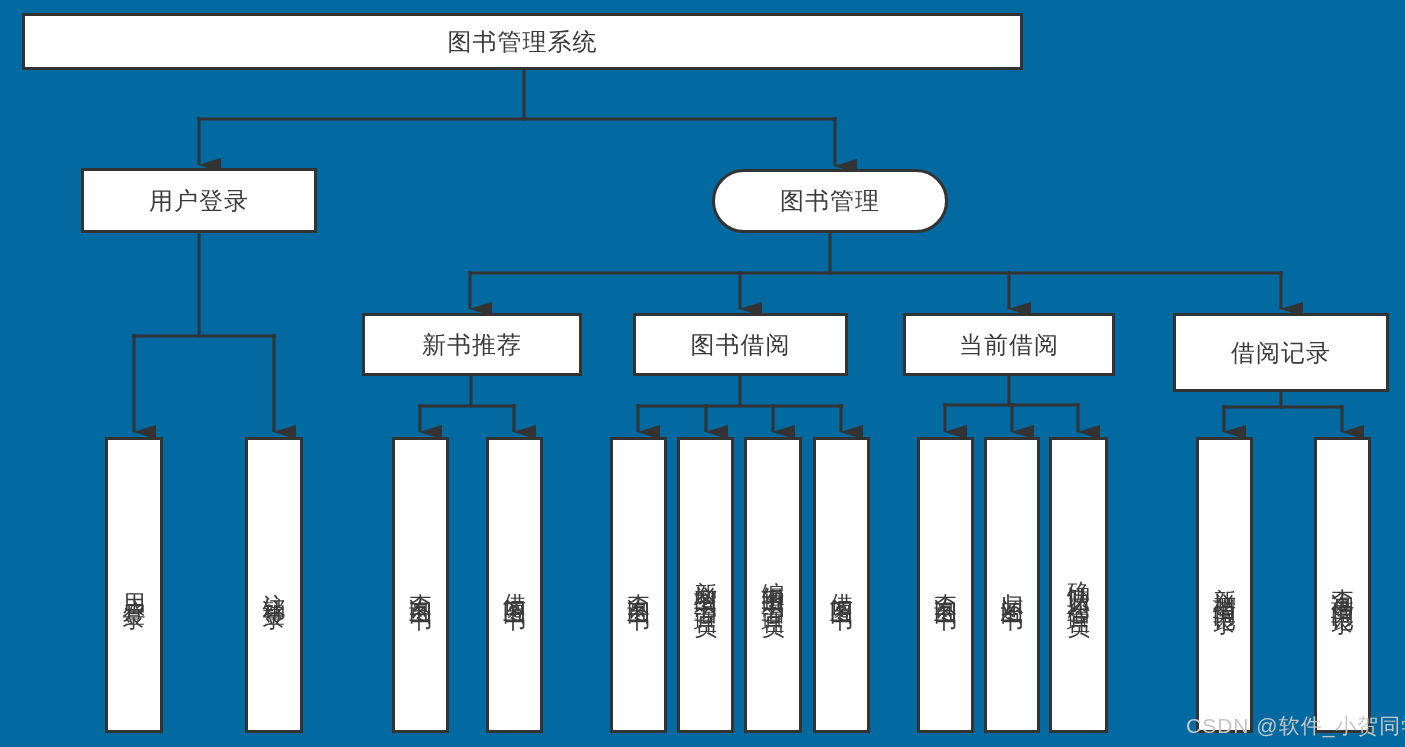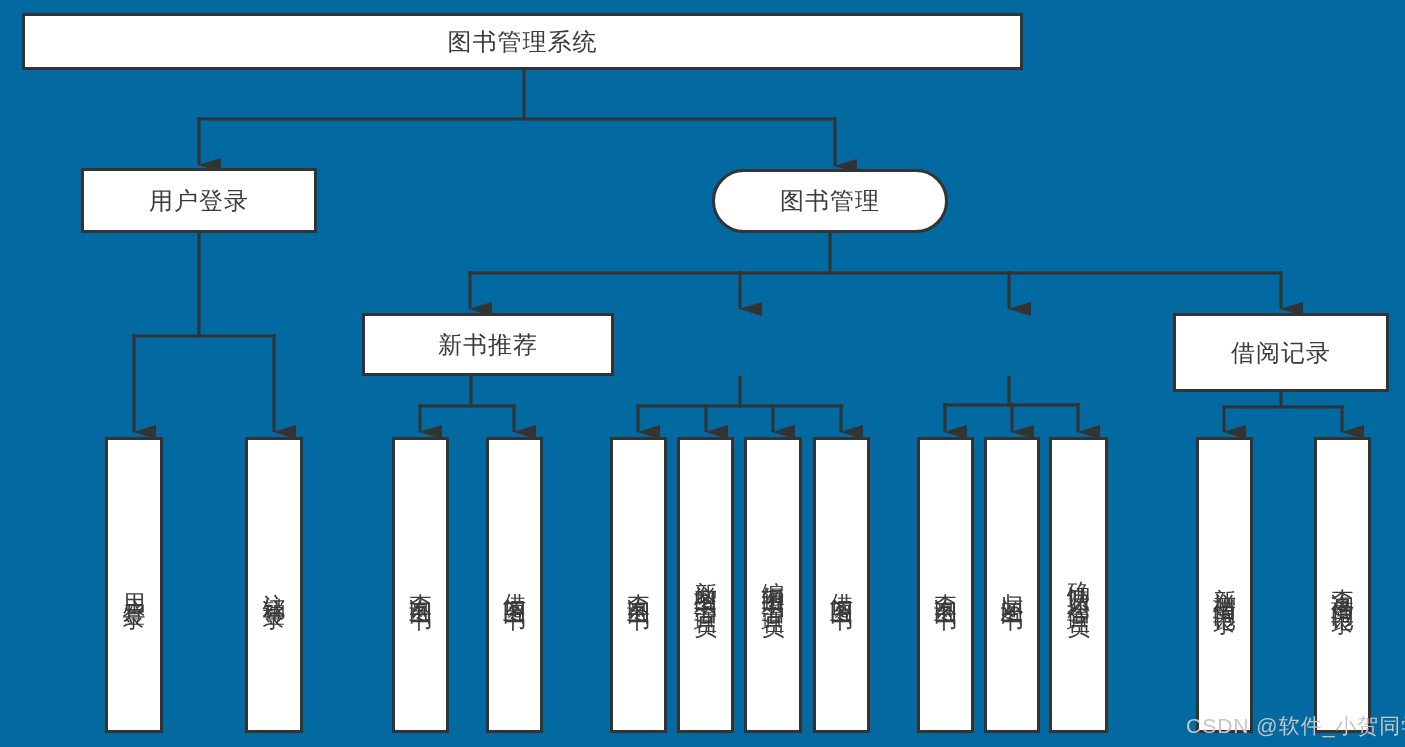--- a/index.html
+++ b/index.html
@@ -108,22 +108,28 @@
     <span>图书管理系统</span>
   </div>
 
   <div class="node hnode" style="left:81px; top:168px; width:236px; height:65px;">
     <span>用户登录</span>
   </div>
   <div class="node hnode" style="left:712px; top:169px; width:236px; height:64px;border-radius:32px;">
     <span>图书管理</span>
   </div>
 
-  <div class="node hnode" style="left:362px; top:313px; width:252px; height:63px;">
+  <div class="node hnode" style="left:362px; top:313px; width:220px; height:63px;">
     <span>新书推荐</span>
+  </div>
+  <div class="node hnode" style="left:633px; top:313px; width:215px; height:63px;">
+    <span>图书借阅</span>
+  </div>
+  <div class="node hnode" style="left:903px; top:313px; width:212px; height:63px;">
+    <span>当前借阅</span>
   </div>
   <div class="node hnode" style="left:1173px; top:313px; width:216px; height:79px;">
     <span>借阅记录</span>
   </div>
 
   <div class="node leaf" style="left:105px; top:437px; width:58px; height:296px;">
     <span>用户登录</span>
   </div>
   <div class="node leaf" style="left:245px; top:437px; width:58px; height:296px;">
     <span>注销登录</span>

